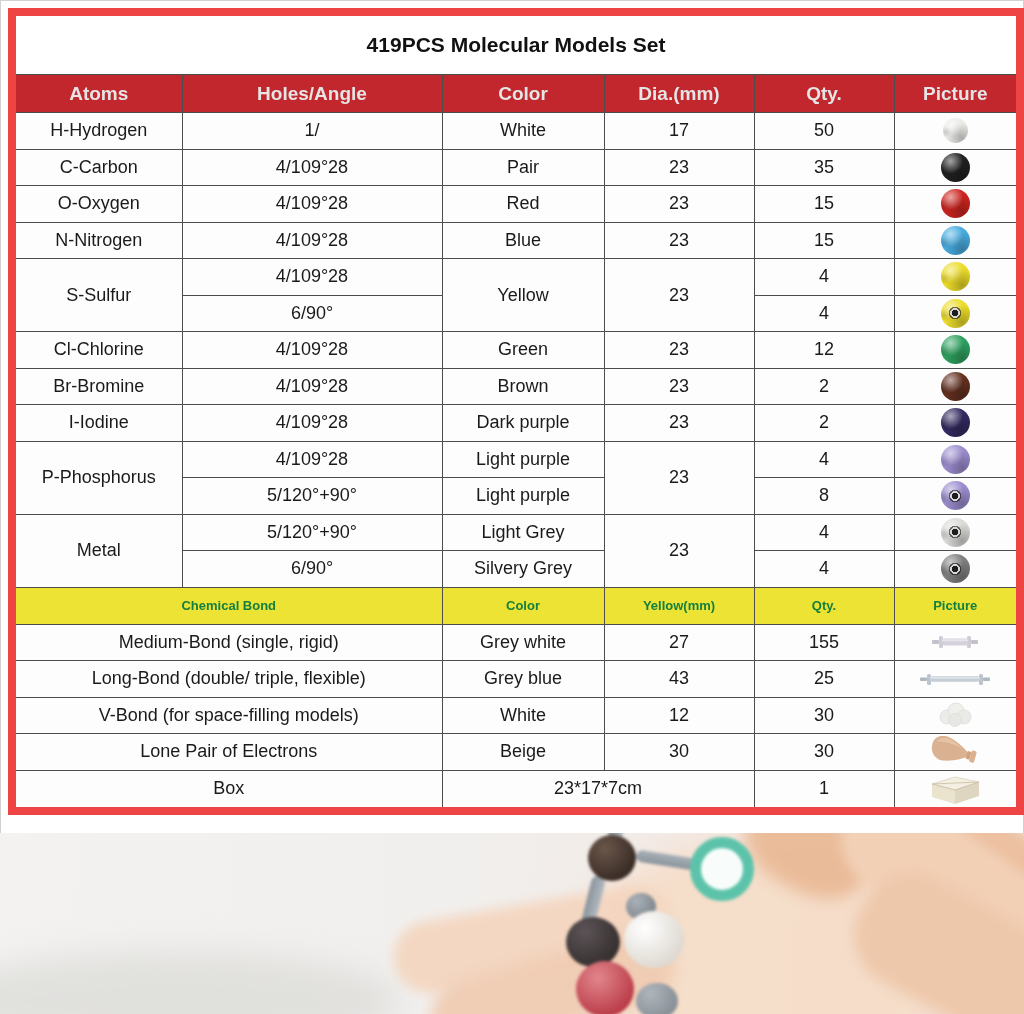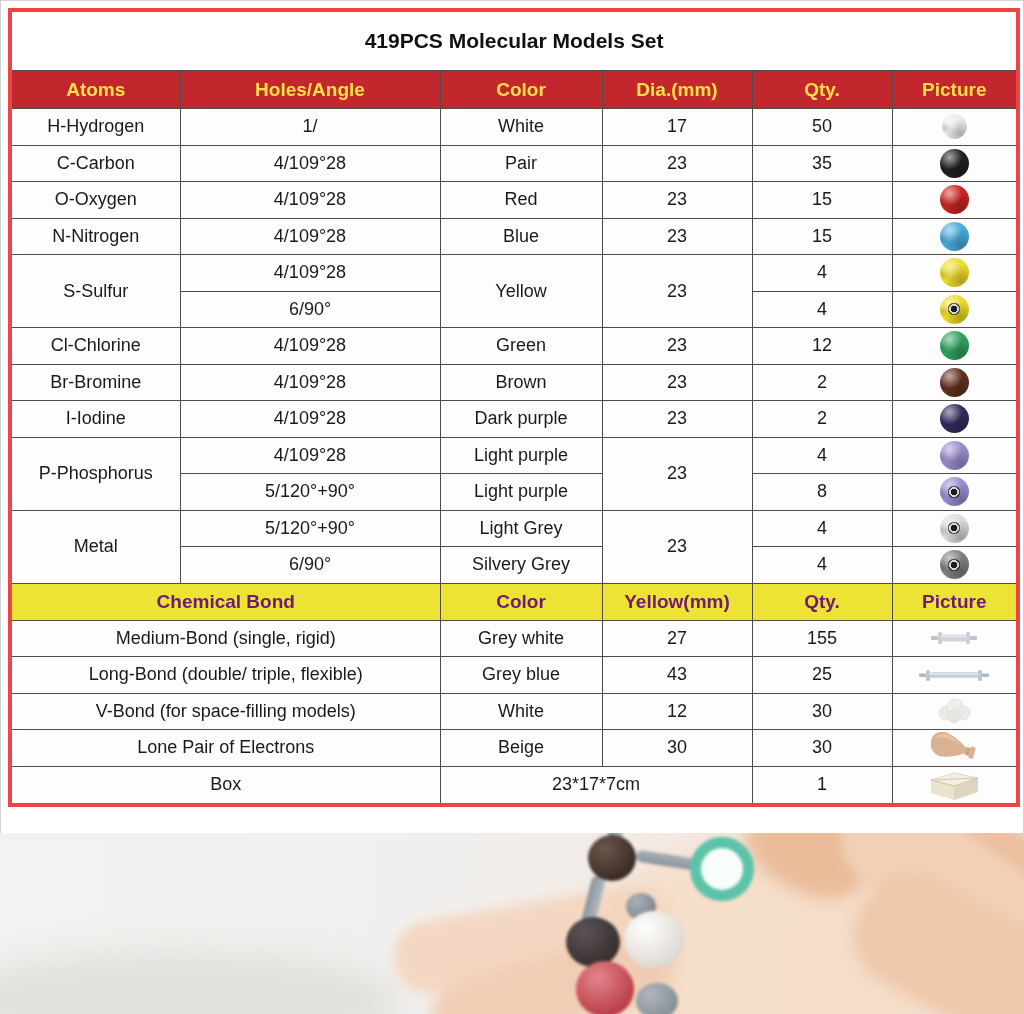--- a/index.html
+++ b/index.html
@@ -4,25 +4,25 @@
 <style>
   html,body{margin:0;padding:0;}
   body{
     width:1024px;height:1014px;position:relative;background:#ffffff;
     font-family:"Liberation Sans",sans-serif;color:#1a1a1a;overflow:hidden;
   }
   .sheet-border{position:absolute;inset:0;border:1px solid #d2d2d2;pointer-events:none;}
 
   
   .tablewrap{position:absolute;left:8px;top:8px;width:1008px;}
-  table.spec{border-collapse:collapse;width:100%;table-layout:fixed;border:4px solid #ef4444;}
+  table.spec{border-collapse:collapse;width:100%;table-layout:fixed;border:8px solid #ef4444;}
   table.spec td, table.spec th{border:1px solid #4d4d4d;text-align:center;vertical-align:middle;padding:0 2px;overflow:hidden;}
   tr.title-row td{height:58px;font-size:21px;font-weight:bold;color:#111;background:#fff;}
-  tr.atoms-header th{height:37px;background:#c1272d;color:#fde047;font-size:19px;font-weight:bold;}
-  tr.bond-header th{height:36px;background:#ece334;color:#701a75;font-size:19px;font-weight:bold;}
+  tr.atoms-header th{height:37px;background:#c1272d;color:#e5e5e5;font-size:19px;font-weight:bold;}
+  tr.bond-header th{height:36px;background:#ece334;color:#15803d;font-size:13px;font-weight:bold;}
   tr.r{height:36.5px;font-size:18px;}
   tr.r td{background:#fdfdfd;}
 
   
   .ball{
     display:inline-block;width:29px;height:29px;border-radius:50%;vertical-align:middle;
     background-image:
       radial-gradient(circle at 33% 28%, rgba(255,255,255,.6), rgba(255,255,255,0) 44%),
       radial-gradient(circle at 74% 80%, rgba(0,0,0,.28), rgba(0,0,0,0) 56%),
       radial-gradient(circle at 12% 55%, rgba(0,0,0,.18), rgba(0,0,0,0) 22%);

